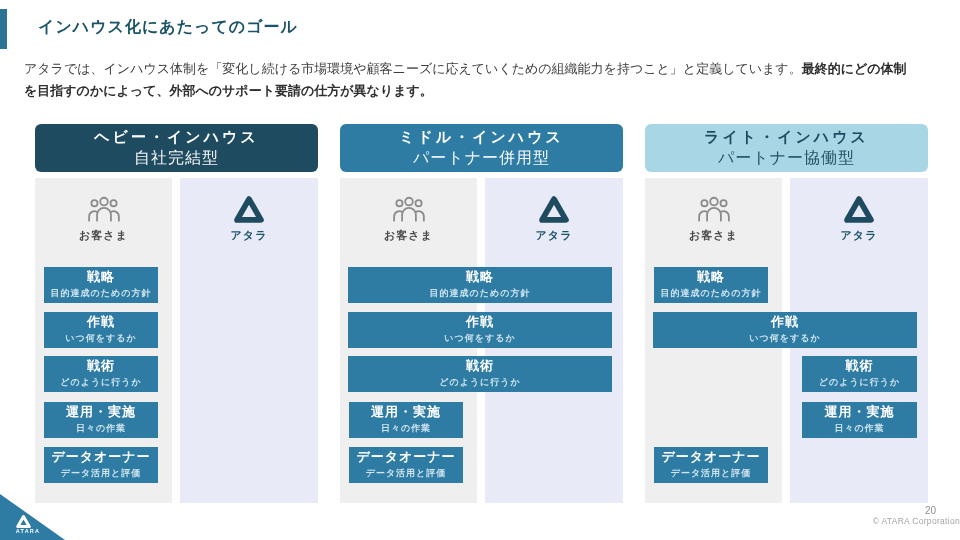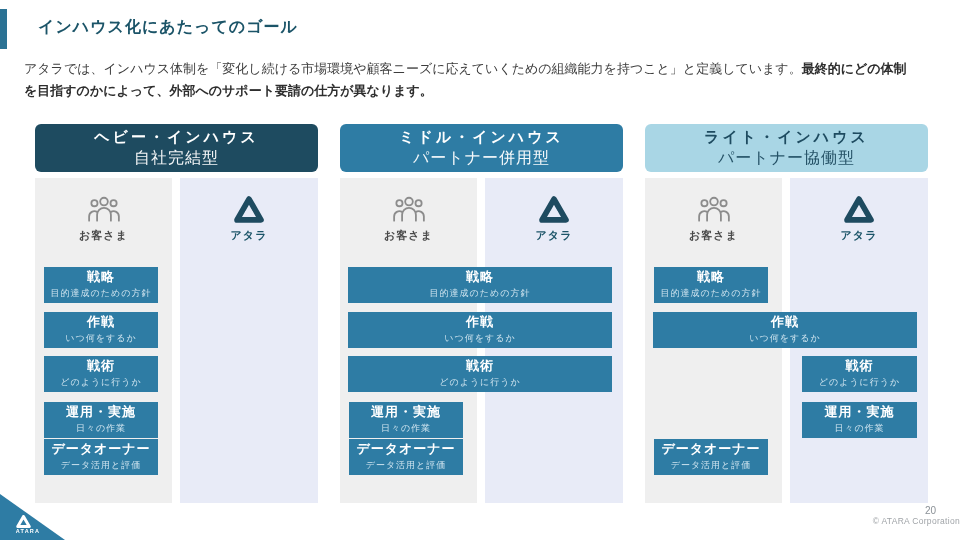--- a/index.html
+++ b/index.html
@@ -28,26 +28,26 @@
   .panel-customer{left:0;width:137px;background:#EFEFEF;}
   .panel-atara{left:145px;width:138px;background:#E8EBF7;}
   .panel .icon-wrap{margin-top:15px;height:30px;display:flex;align-items:flex-end;}
   .panel-label{margin-top:5px;font-size:11px;font-weight:bold;}
   .customer-label{color:#4A4A4A;letter-spacing:1px;}
   .atara-label{color:#1B5468;letter-spacing:1px;}
 
   
   .box{position:absolute;height:36px;background:#2E7CA4;display:flex;flex-direction:column;
        align-items:center;justify-content:center;color:#fff;}
-  .row-0{top:143px;} .row-1{top:188px;} .row-2{top:232px;} .row-3{top:278px;} .row-4{top:315px;justify-content:center;}
+  .row-0{top:143px;} .row-1{top:188px;} .row-2{top:232px;} .row-3{top:278px;} .row-4{top:323px;justify-content:center;}
   .place-customer{left:9px;width:114px;}
   .place-span{left:8px;width:264px;}
   .place-atara{left:157px;width:115px;}
   .box-title{font-size:13px;font-weight:bold;line-height:1.15;letter-spacing:1px;}
-  .box-subtitle{font-size:9px;margin-top:2px;color:#CFE4EF;letter-spacing:1px;}
+  .box-subtitle{font-size:9px;margin-top:2px;color:#CFE4EF;letter-spacing:1px;font-weight:bold;}
 
   
   .footer-copyright{position:absolute;left:0;right:0;bottom:14px;text-align:right;
                     font-size:8.5px;color:#A0A4A8;letter-spacing:.3px;}
   .page-number{position:absolute;right:24px;top:505px;font-size:10px;color:#8A9096;}
 
   .corner-triangle{position:absolute;left:0;bottom:0;width:65px;height:46px;background:#2E7CA4;
                    clip-path:polygon(0 0,100% 100%,0 100%);}
   .corner-logo{position:absolute;left:16px;top:20px;}
   .corner-logo-text{position:absolute;left:8px;top:34px;width:40px;text-align:center;

